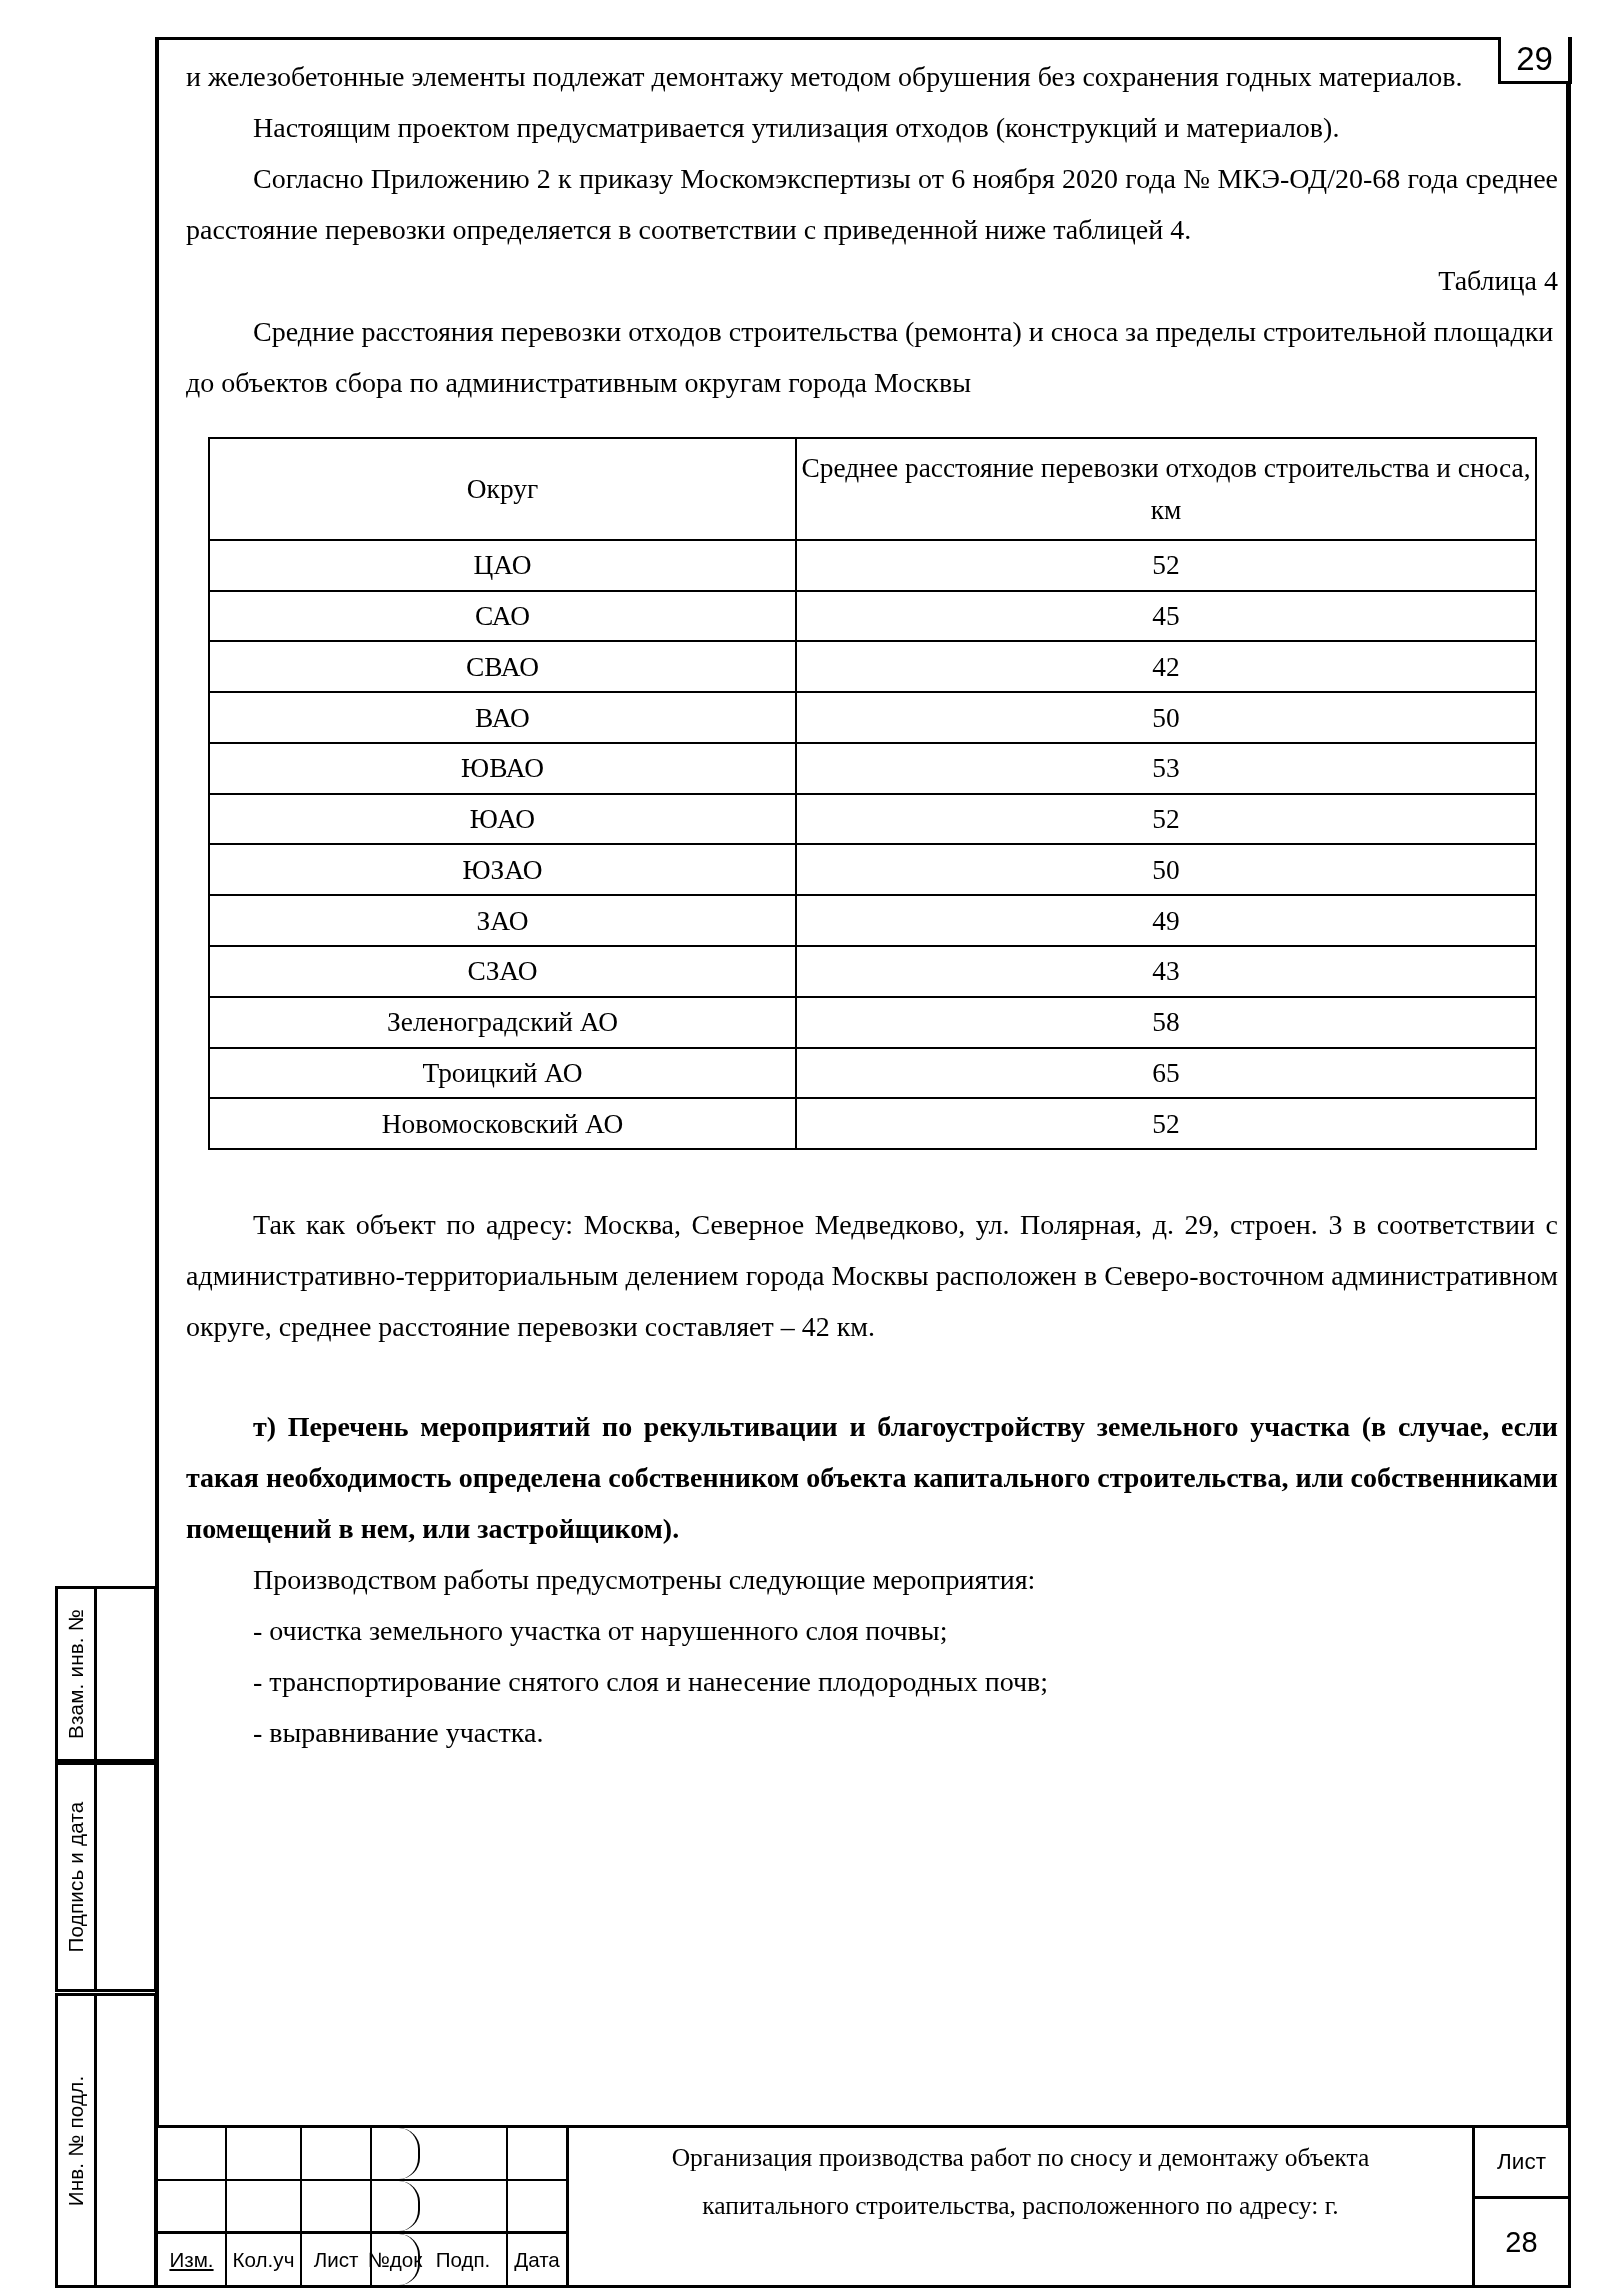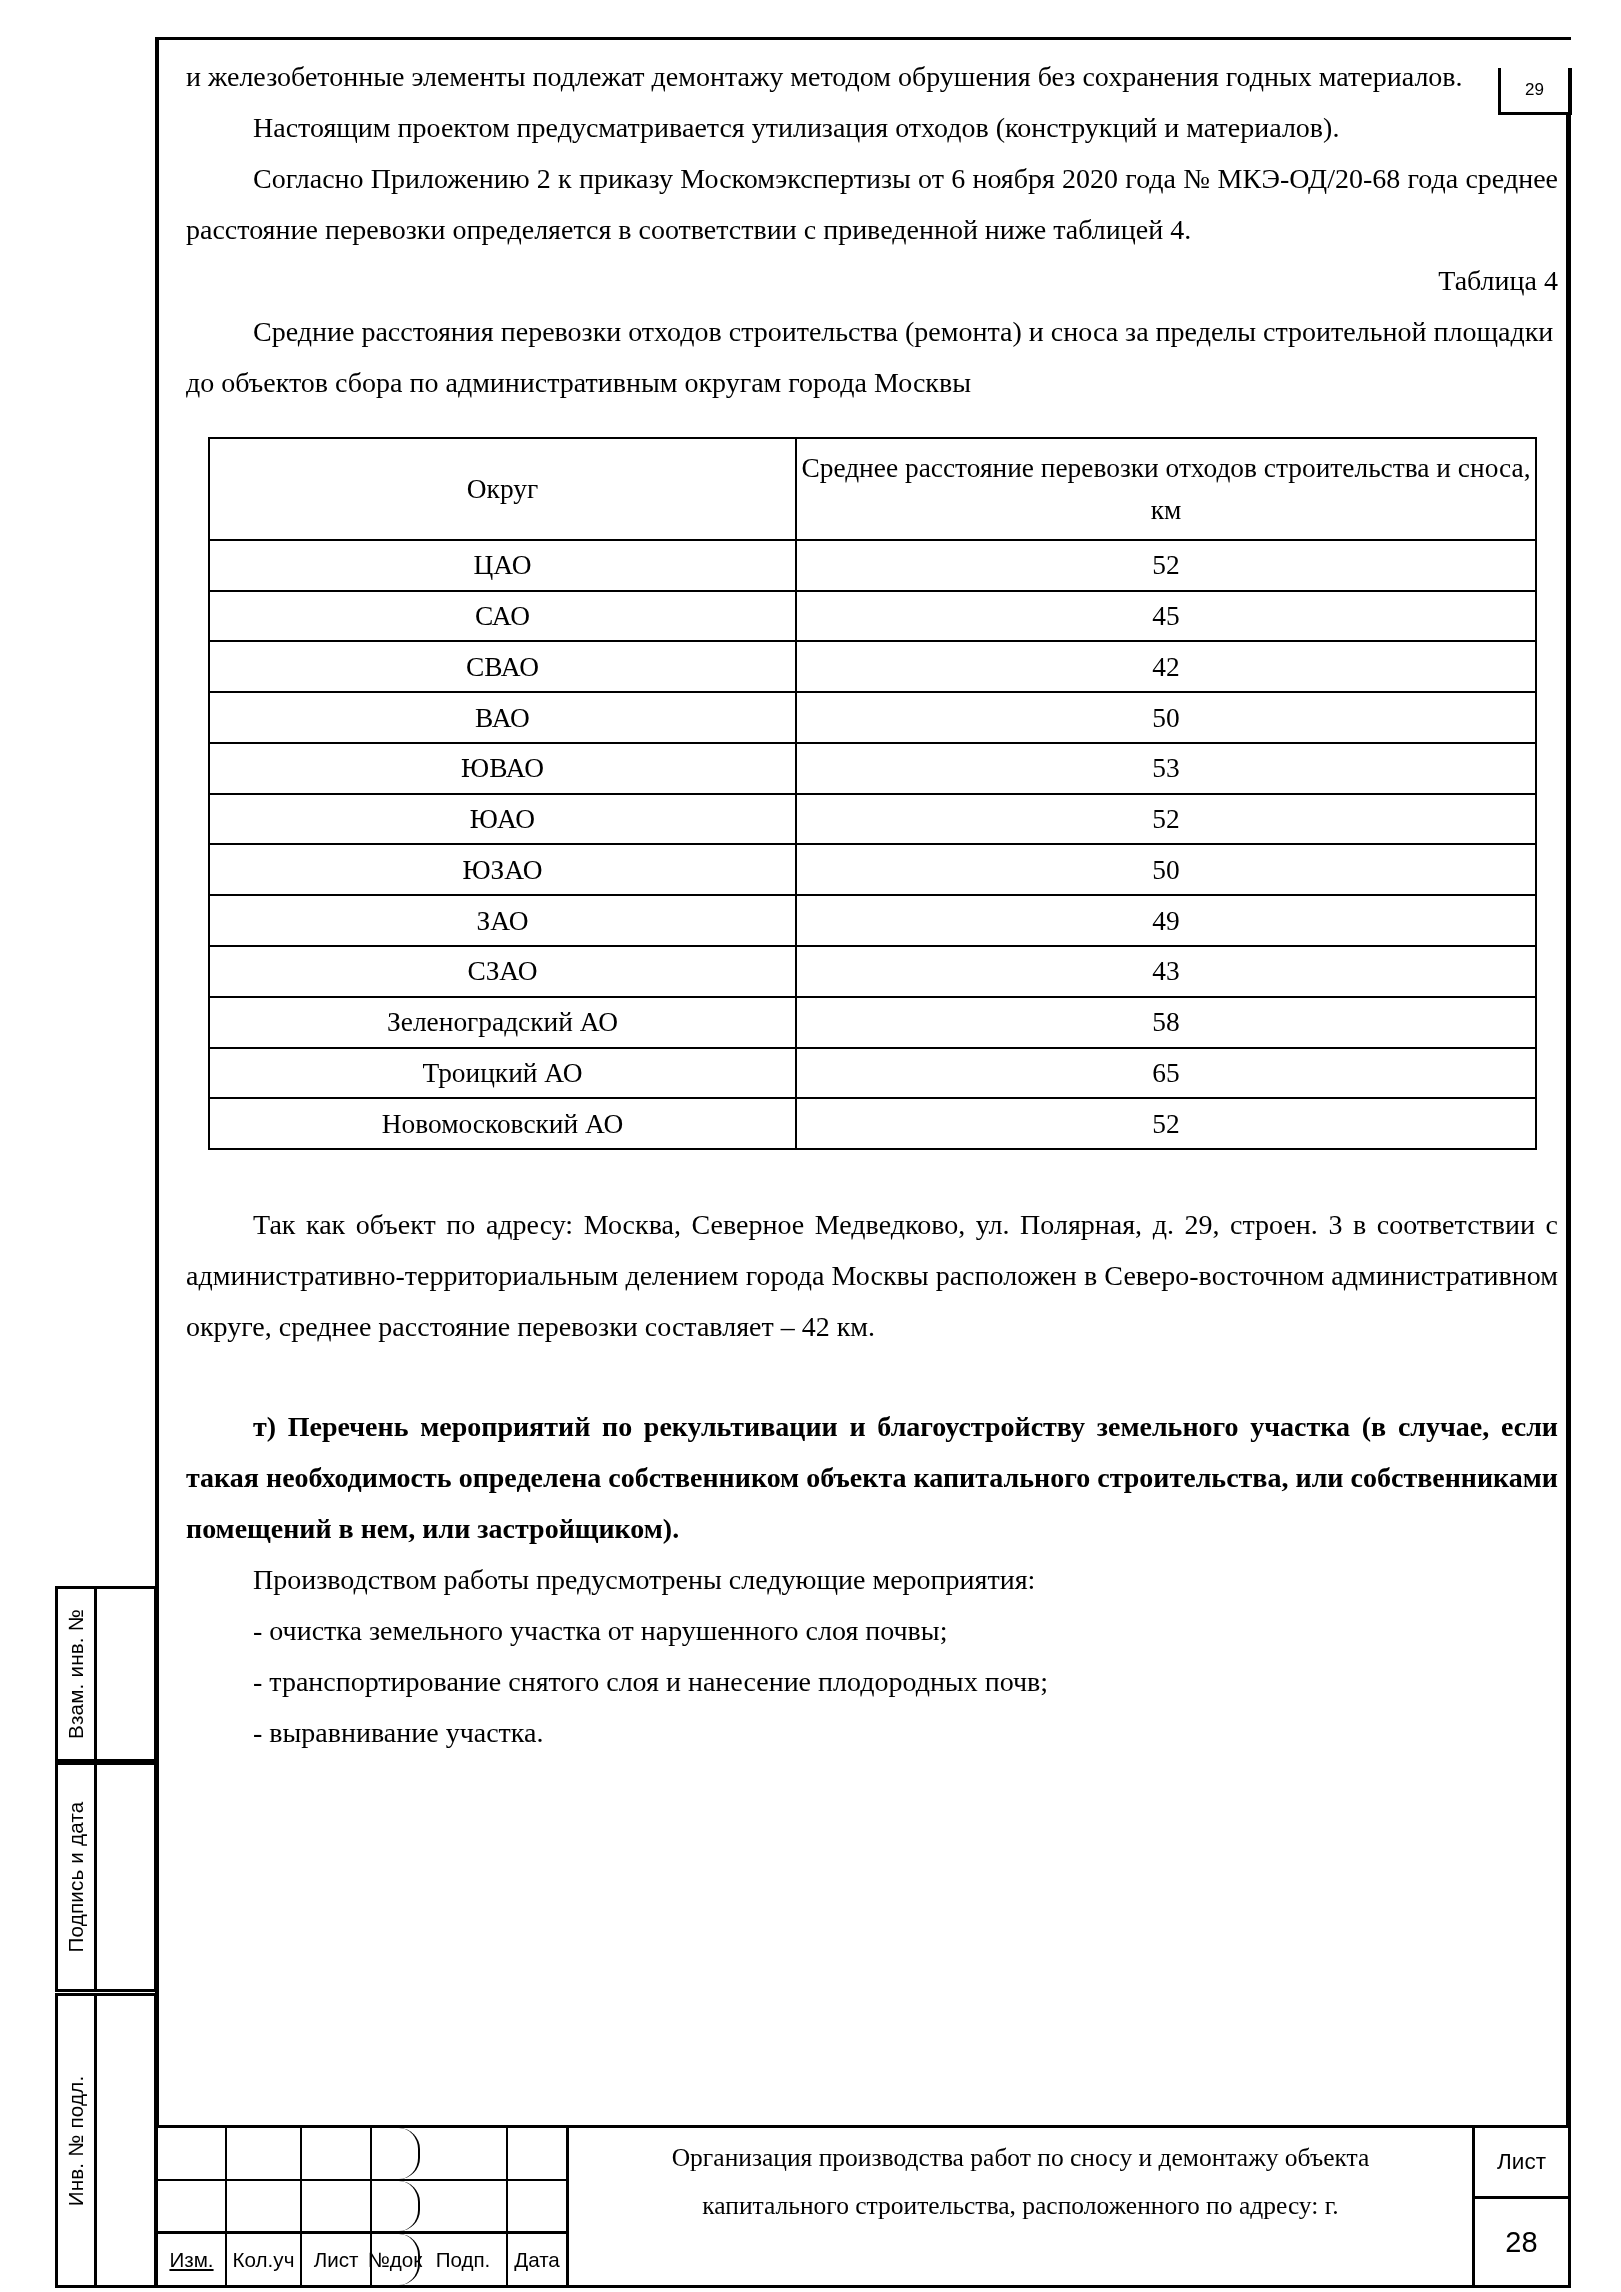--- a/index.html
+++ b/index.html
@@ -35,25 +35,24 @@
     top: 37px;
     width: 74px;
     height: 47px;
     border-left: 3.9px solid #000;
     border-bottom: 3.9px solid #000;
     border-right: 4.9px solid #000;
     box-sizing: border-box;
     display: flex;
     align-items: center;
     justify-content: center;
-    font-size: 17px;
+    font-size: 33px;
     font-family: "Liberation Sans", sans-serif;
     background: #fff;
     z-index: 5;
-    margin-top: 31px;
   }
   
   #frame-right-edge {
     position: absolute;
     left: 1566px;
     top: 84px;
     width: 4.9px;
     height: 2068px;
     background: #000;
   }

